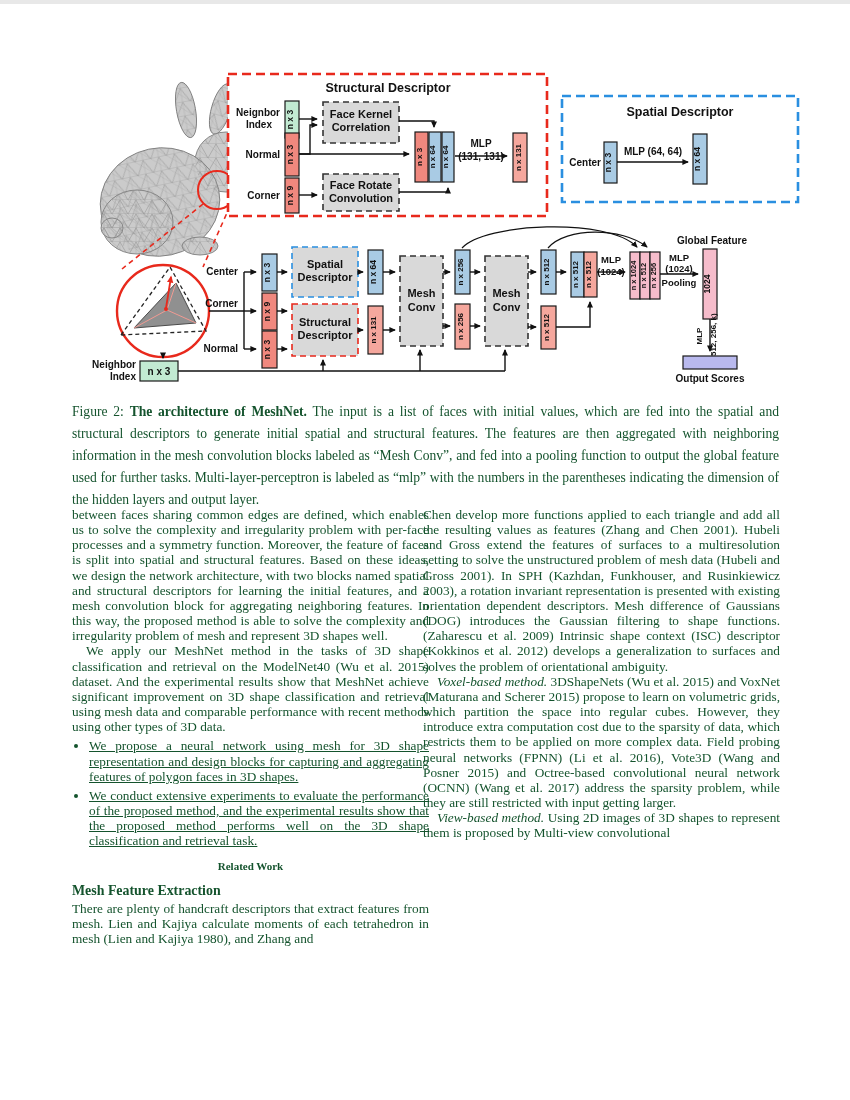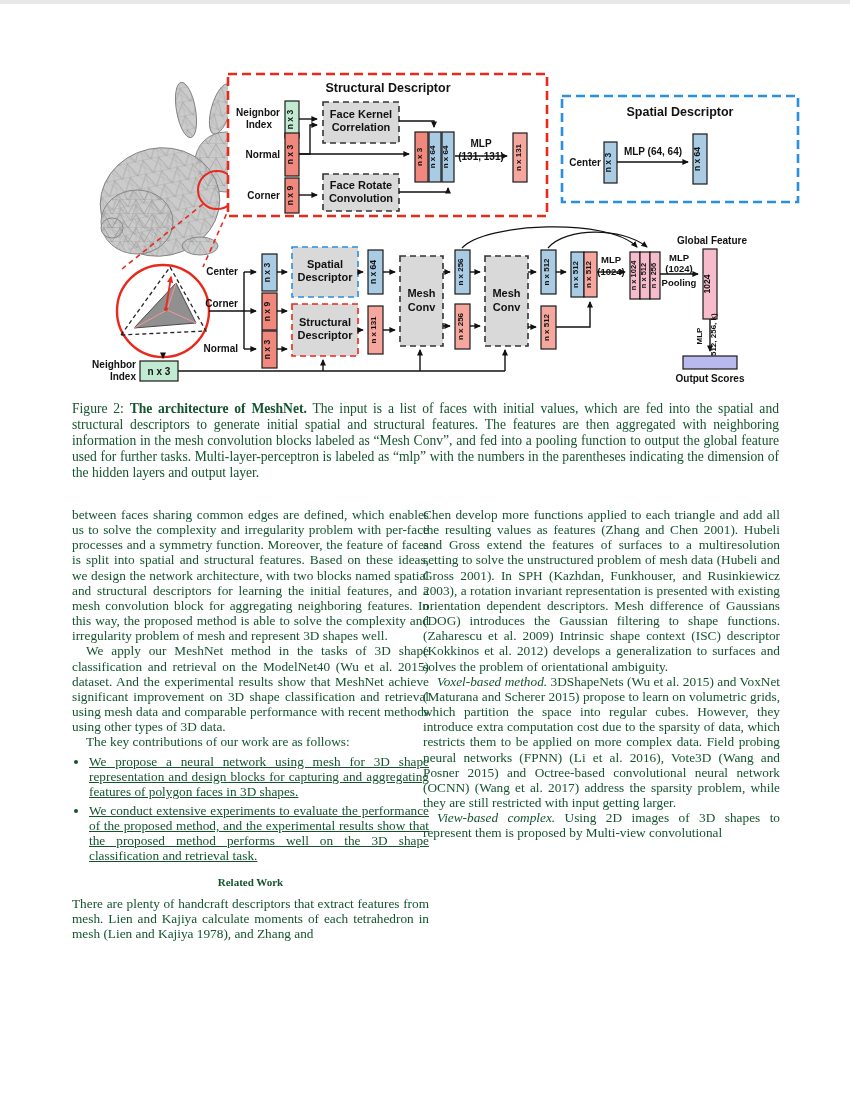--- a/index.html
+++ b/index.html
@@ -13,21 +13,21 @@
   .t12 { font-size:12.5px; } .t11 { font-size:11px; } .t10 { font-size:10px; }
   .t95 { font-size:9.5px; }  .t85 { font-size:8.5px; } .t8 { font-size:8px; } .t75 { font-size:7.5px; }
   .box { stroke:#1a1a1a; stroke-width:1.2; }
   .panel { fill:#ffffff; stroke-width:2.6; stroke-dasharray:9 5; }
   .gblock { stroke-width:1.6; stroke-dasharray:6 4; }
   .wire { stroke:#111; stroke-width:1.4; fill:none; }
   .wire-thin { stroke:#111; stroke-width:1.2; fill:none; }
   .reddash { stroke-width:1.6; stroke-dasharray:5 4; fill:none; }
   .caption {
     position:absolute; left:72px; top:397px; width:707px;
-    font-size:13.6px; line-height:16px; text-align:justify;
+    font-size:13.6px; line-height:22px; text-align:justify;
   }
   .col {
     position:absolute; top:503px; width:357px;
     font-size:13.3px; line-height:15.15px; text-align:justify;
   }
   .col-left  { left:72px; }
   .col-right { left:423px; }
   .col p { margin:0; }
   .indent { text-indent:14px; }
   .col ul { margin:4px 0 4px 0; padding-left:17px;text-decoration:underline; }
@@ -248,28 +248,28 @@
       <path class="wire-thin" d="M462,244 C484,219 608,213 637,243" marker-end="url(#ah)"></path>
       <path class="wire-thin" d="M548,244 C566,223 622,223 647,243" marker-end="url(#ah)"></path>
     </g>
   </svg>
 
   <div class="caption"><span>Figure 2:</span> <b>The architecture of MeshNet.</b> <span>The input is a list of faces with initial values, which are fed into the spatial and structural descriptors to generate initial spatial and structural features. The features are then aggregated with neighboring information in the mesh convolution blocks labeled as “Mesh Conv”, and fed into a pooling function to output the global feature used for further tasks. Multi-layer-perceptron is labeled as “mlp” with the numbers in the parentheses indicating the dimension of the hidden layers and output layer.</span></div>
 
   <div class="col col-left">
     <p>between faces sharing common edges are defined, which enables us to solve the complexity and irregularity problem with per-face processes and a symmetry function. Moreover, the feature of faces is split into spatial and structural features. Based on these ideas, we design the network architecture, with two blocks named spatial and structural descriptors for learning the initial features, and a mesh convolution block for aggregating neighboring features. In this way, the proposed method is able to solve the complexity and irregularity problem of mesh and represent 3D shapes well.</p>
     <p class="indent">We apply our MeshNet method in the tasks of 3D shape classification and retrieval on the ModelNet40 (Wu et al. 2015) dataset. And the experimental results show that MeshNet achieve significant improvement on 3D shape classification and retrieval using mesh data and comparable performance with recent methods using other types of 3D data.</p>
-    <p class="indent">The key contributions of our work are as follows:</p>
     <ul>
       <li>We propose a neural network using mesh for 3D shape representation and design blocks for capturing and aggregating features of polygon faces in 3D shapes.</li>
       <li>We conduct extensive experiments to evaluate the performance of the proposed method, and the experimental results show that the proposed method performs well on the 3D shape classification and retrieval task.</li>
     </ul>
     <h2 class="rw">Related Work</h2>
-    <p>There are plenty of handcraft descriptors that extract features from mesh. Lien and Kajiya calculate moments of each tetrahedron in mesh (Lien and Kajiya 1978), and Zhang and</p>
+    <h3 class="sub">Mesh Feature Extraction</h3>
+    <p>There are plenty of handcraft descriptors that extract features from mesh. Lien and Kajiya calculate moments of each tetrahedron in mesh (Lien and Kajiya 1980), and Zhang and</p>
   </div>
 
   <div class="col col-right">
     <p>Chen develop more functions applied to each triangle and add all the resulting values as features (Zhang and Chen 2001). Hubeli and Gross extend the features of surfaces to a multiresolution setting to solve the unstructured problem of mesh data (Hubeli and Gross 2001). In SPH (Kazhdan, Funkhouser, and Rusinkiewicz 2003), a rotation invariant representation is presented with existing orientation dependent descriptors. Mesh difference of Gaussians (DOG) introduces the Gaussian filtering to shape functions.(Zaharescu et al. 2009) Intrinsic shape context (ISC) descriptor (Kokkinos et al. 2012) develops a generalization to surfaces and solves the problem of orientational ambiguity.</p>
     <p class="indent"><i>Voxel-based method.</i> <span>3DShapeNets (Wu et al. 2015) and VoxNet (Maturana and Scherer 2015) propose to learn on volumetric grids, which partition the space into regular cubes. However, they introduce extra computation cost due to the sparsity of data, which restricts them to be applied on more complex data. Field probing neural networks (FPNN) (Li et al. 2016), Vote3D (Wang and Posner 2015) and Octree-based convolutional neural network (OCNN) (Wang et al. 2017) address the sparsity problem, while they are still restricted with input getting larger.</span></p>
-    <p class="indent"><i>View-based complex.</i> <span>Using 2D images of 3D shapes to represent them is proposed by Multi-view convolutional</span></p>
+    <p class="indent"><i>View-based method.</i> <span>Using 2D images of 3D shapes to represent them is proposed by Multi-view convolutional</span></p>
   </div>
 
 </div>
 
 </body></html>

